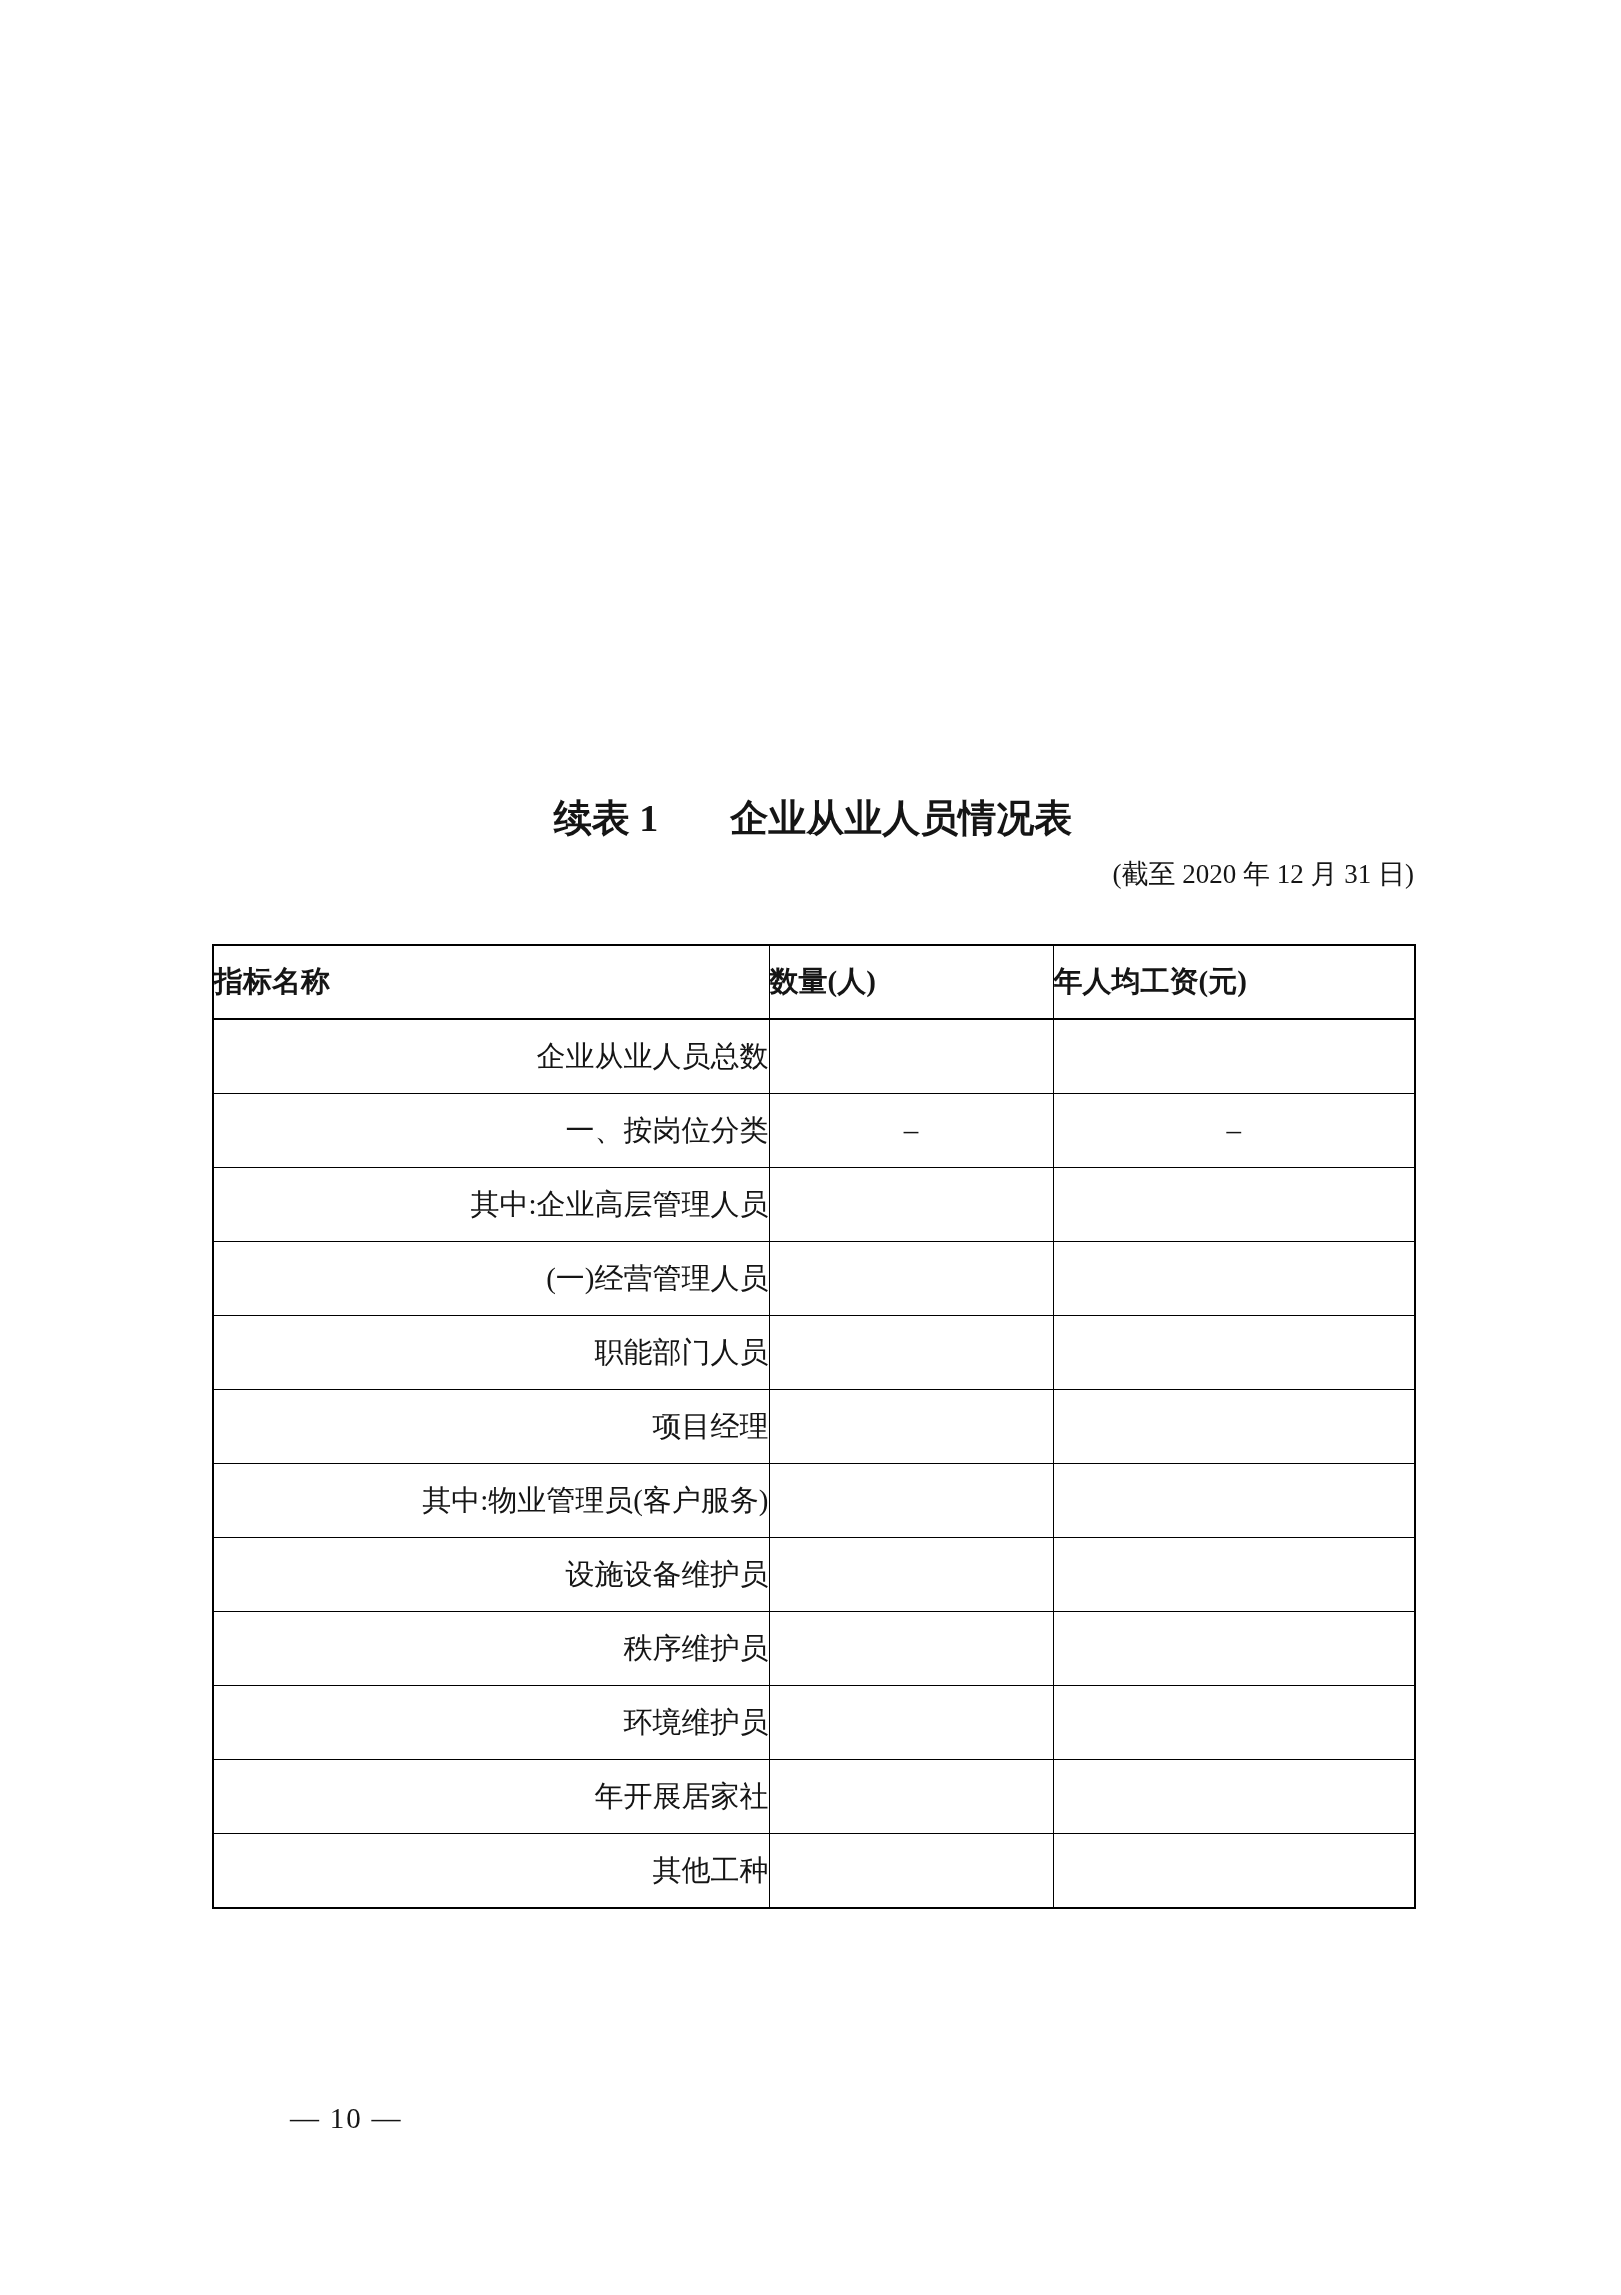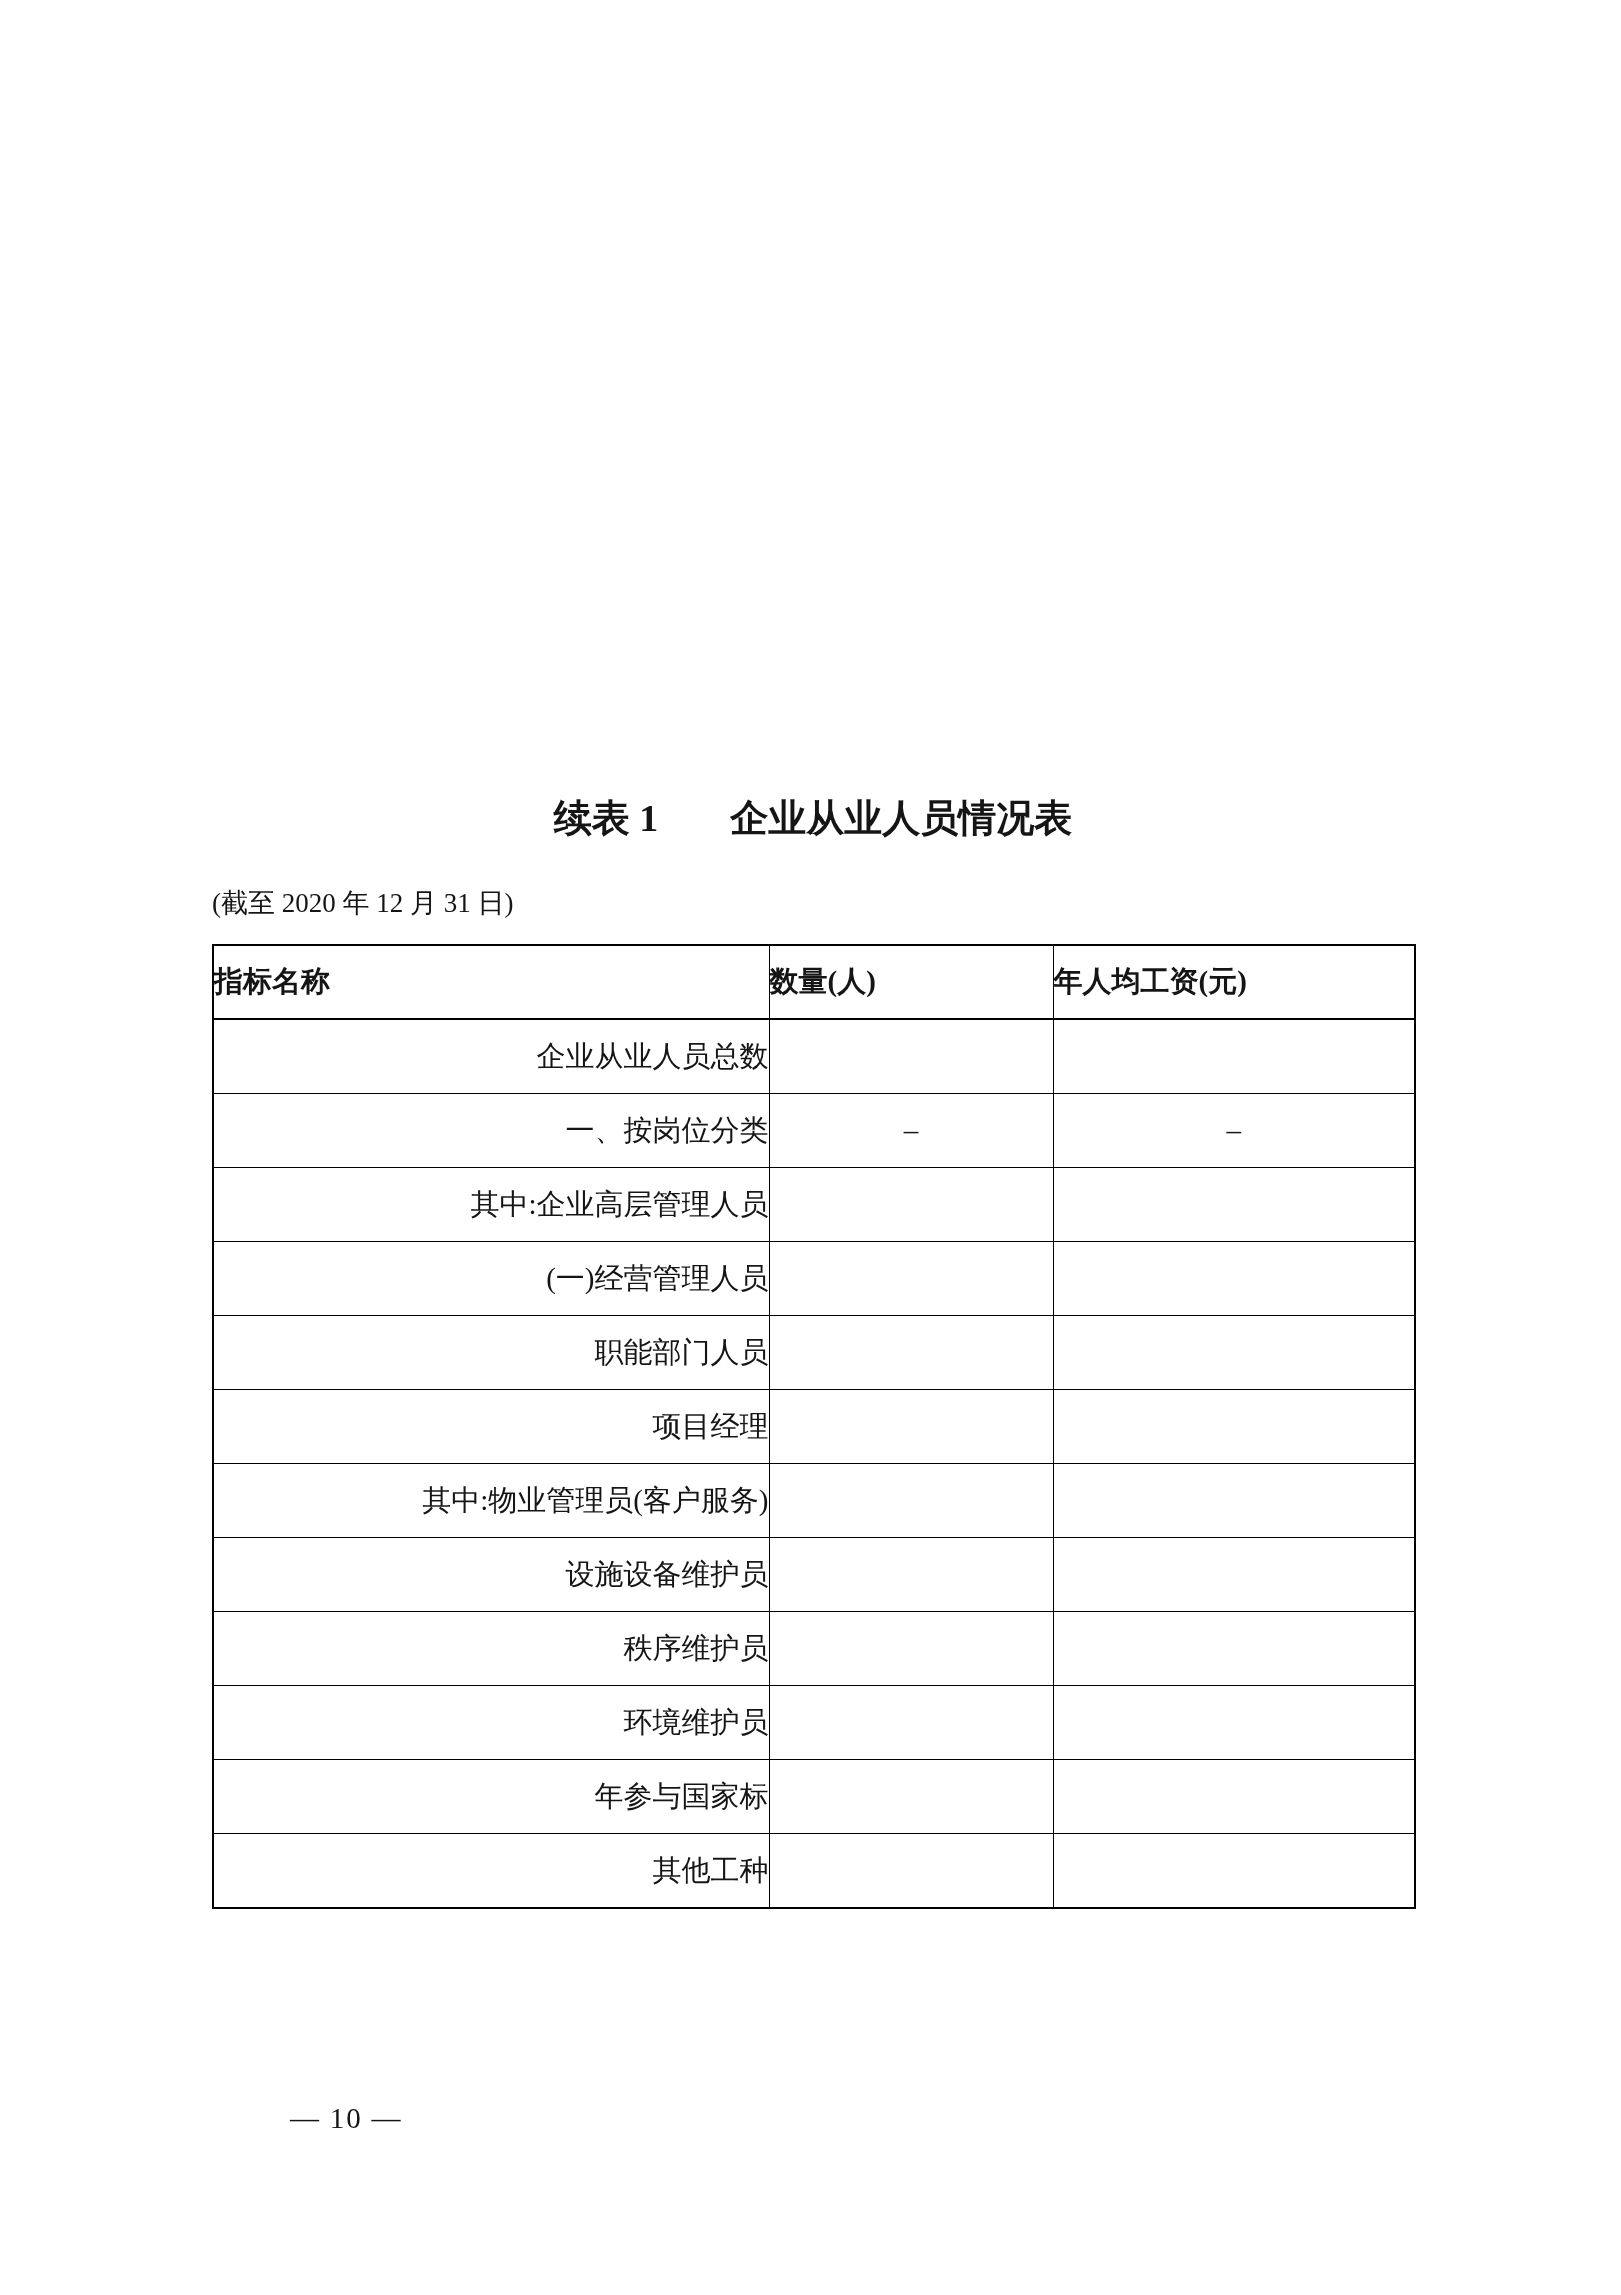--- a/index.html
+++ b/index.html
@@ -41,22 +41,22 @@
   .table-top tr:nth-child(2) td{height:143px;}
   .table-top tr:nth-child(3) td{height:99px;}
 
   
   .sec-title{
     position:absolute;left:212px;top:796px;width:1202px;
     display:flex;justify-content:center;align-items:baseline;gap:72px;
     font-size:38px;font-weight:bold;line-height:1.2;
   }
   .sec-subtitle{
-    position:absolute;left:212px;top:886px;width:1202px;
-    text-align:left;font-size:27px;line-height:1.3;
+    position:absolute;left:212px;top:857px;width:1202px;
+    text-align:right;font-size:27px;line-height:1.3;
   }
 
   
   .table-main{position:absolute;left:212px;top:944px;}
   .table-main th{
     height:72px;
     font-weight:bold;
     text-align:left;
     border-bottom:2.6px solid #000;
   }
@@ -144,21 +144,21 @@
           <td class="cell-label ind2">秩序维护员</td>
           <td class="cell-num"></td>
           <td class="cell-num"></td>
         </tr>
         <tr>
           <td class="cell-label ind2">环境维护员</td>
           <td class="cell-num"></td>
           <td class="cell-num"></td>
         </tr>
         <tr>
-          <td class="cell-label ind2">年参与国家标</td>
+          <td class="cell-label ind2">年开展居家社</td>
           <td class="cell-num"></td>
           <td class="cell-num"></td>
         </tr>
         <tr>
           <td class="cell-label ind2">其他工种</td>
           <td class="cell-num"></td>
           <td class="cell-num"></td>
         </tr>
       </tbody>
   </table>

